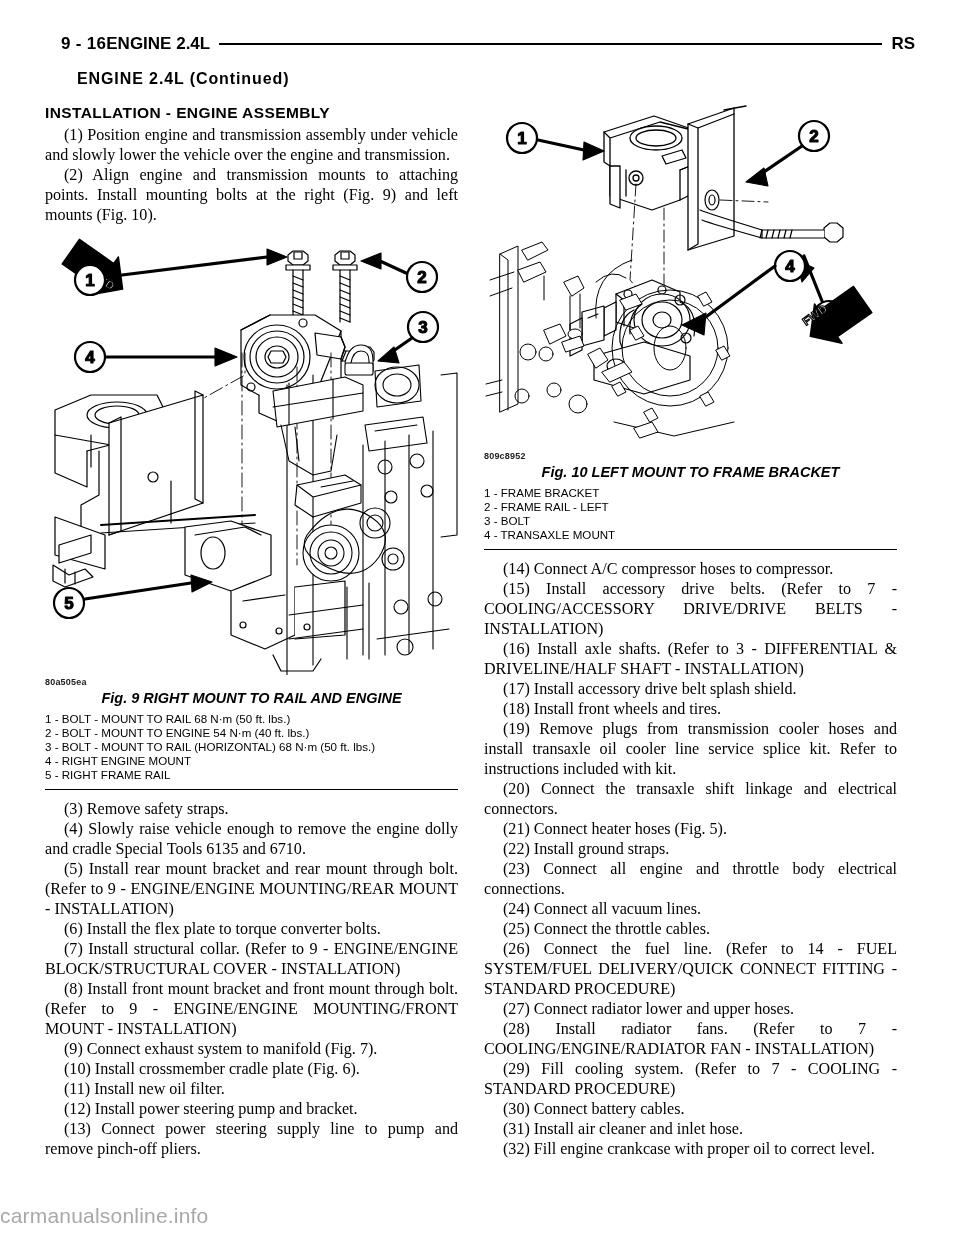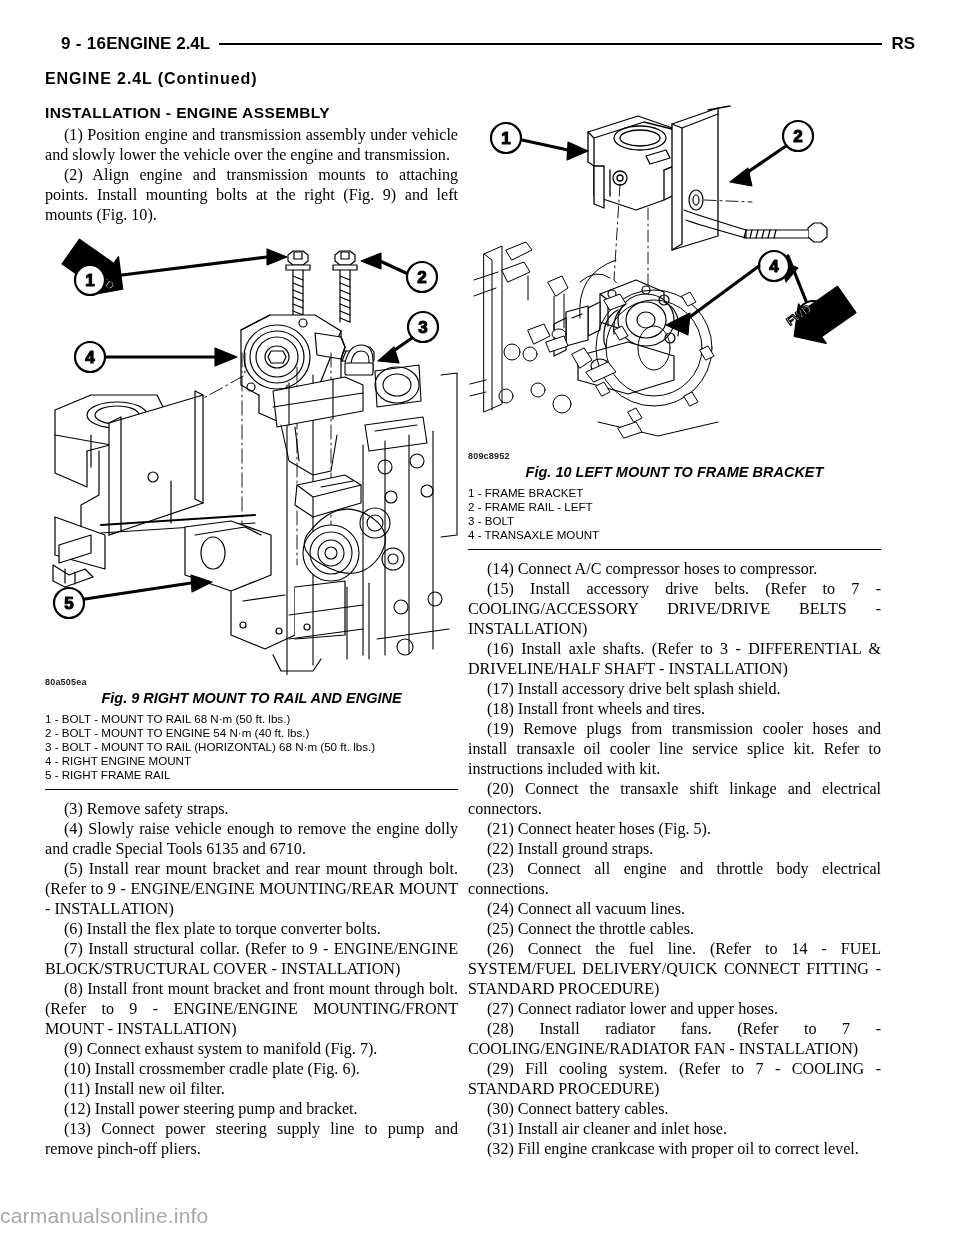--- a/index.html
+++ b/index.html
@@ -22,24 +22,25 @@
   .runhead-page { font-size: 17px; letter-spacing: .3px; white-space: pre; margin-left: 16px; }
   .runhead-title { font-size: 17px; margin-left: 0; white-space: pre; }
   .runhead-rule { flex: 1; height: 0; border-top: 2.2px solid #000; margin: 0 9px 1px 9px; }
   .runhead-edition { font-size: 17px; white-space: pre; }
 
   .contd {
     font-family: "Liberation Sans", sans-serif;
     font-weight: bold; font-size: 16px;
     letter-spacing: .9px;
     margin-top: 16px;
+    margin-left: 32px;
   }
 
   
-  .columns { display: flex; gap: 10px; margin-top: 16px; }
+  .columns { display: flex; gap: 26px; margin-top: 16px; }
   .col { width: 413px; position: relative; }
 
   h2.sec {
     font-family: "Liberation Sans", sans-serif;
     font-weight: bold; font-size: 15.5px;
     letter-spacing: .4px;
     margin-bottom: 3px;
   }
 
   p.step {

